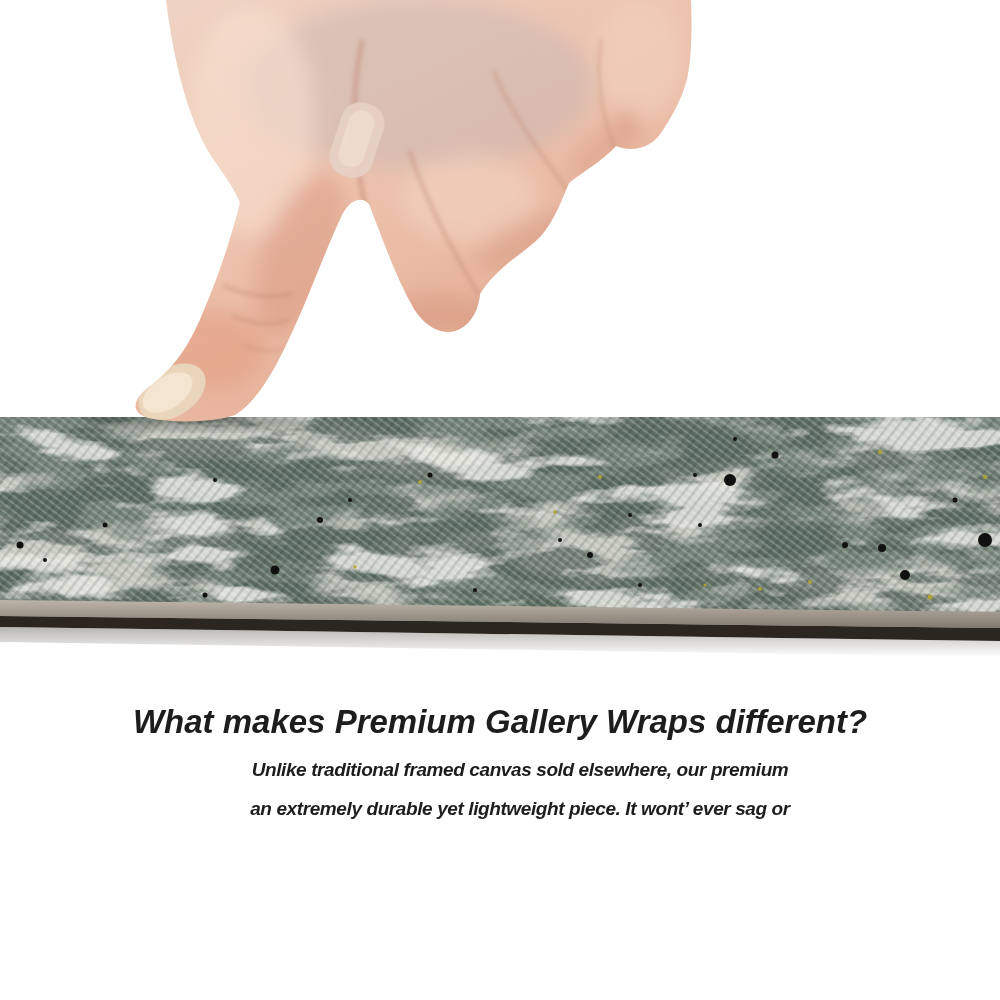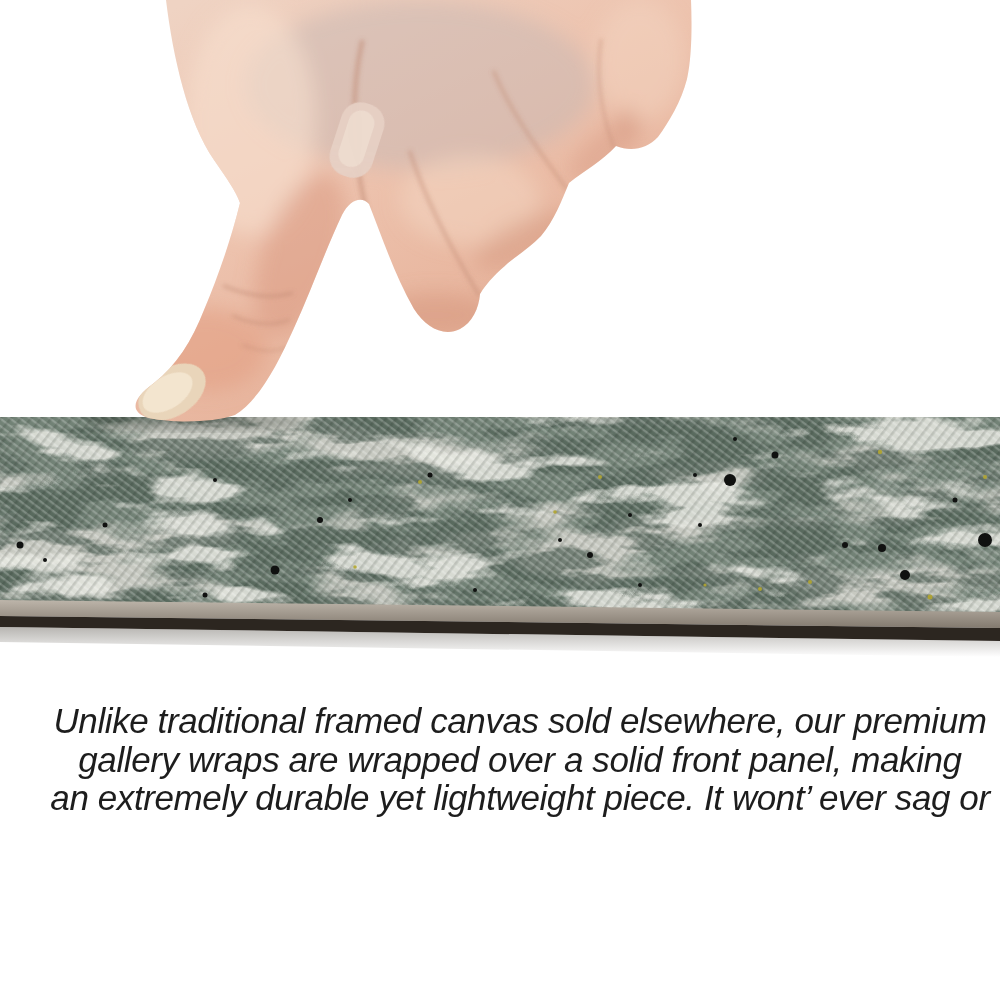--- a/index.html
+++ b/index.html
@@ -11,21 +11,21 @@
   .canvas-strip{position:absolute;top:417px;left:0;width:1000px;height:243px;}
   .hand{position:absolute;top:0;left:0;width:1000px;height:426px;}
   .caption{
     position:absolute;top:702px;left:0;width:1000px;text-align:center;
     font-style:italic;color:var(--ink,#1d1d1d);
   }
   .caption h1{
     font-size:33px;line-height:40px;font-weight:600;margin:0 0 9px 0;letter-spacing:0px;
   }
   .caption .line{
-    font-size:35px;line-height:38.5px;font-weight:400;letter-spacing:-0.4px;margin-left:40px;
+    font-size:19px;line-height:38.5px;font-weight:700;letter-spacing:-0.4px;margin-left:40px;
   }
 </style>
 </head>
 <body>
 
 <div class="stage">
 
   <div class="hero">
 
     <svg class="canvas-strip" viewBox="0 0 1000 243" preserveAspectRatio="none" aria-hidden="true">
@@ -181,17 +181,17 @@
 
         <g transform="rotate(-33 172 392)">
           <ellipse cx="172" cy="392" rx="37" ry="24" fill="#e9d5ba"></ellipse>
           <ellipse cx="168" cy="390" rx="28" ry="16" fill="#f5e8d2" opacity="0.85"></ellipse>
         </g>
       </g>
     </svg>
   </div>
 
   <div class="caption">
+    <h1>What makes Premium Gallery Wraps different?</h1>
     <div class="line">Unlike traditional framed canvas sold elsewhere, our premium</div>
-    <div class="line">gallery wraps are wrapped over a solid front panel, making</div>
     <div class="line">an extremely durable yet lightweight piece. It wont’ ever sag or</div>
   </div>
 </div>
 
 </body></html>

